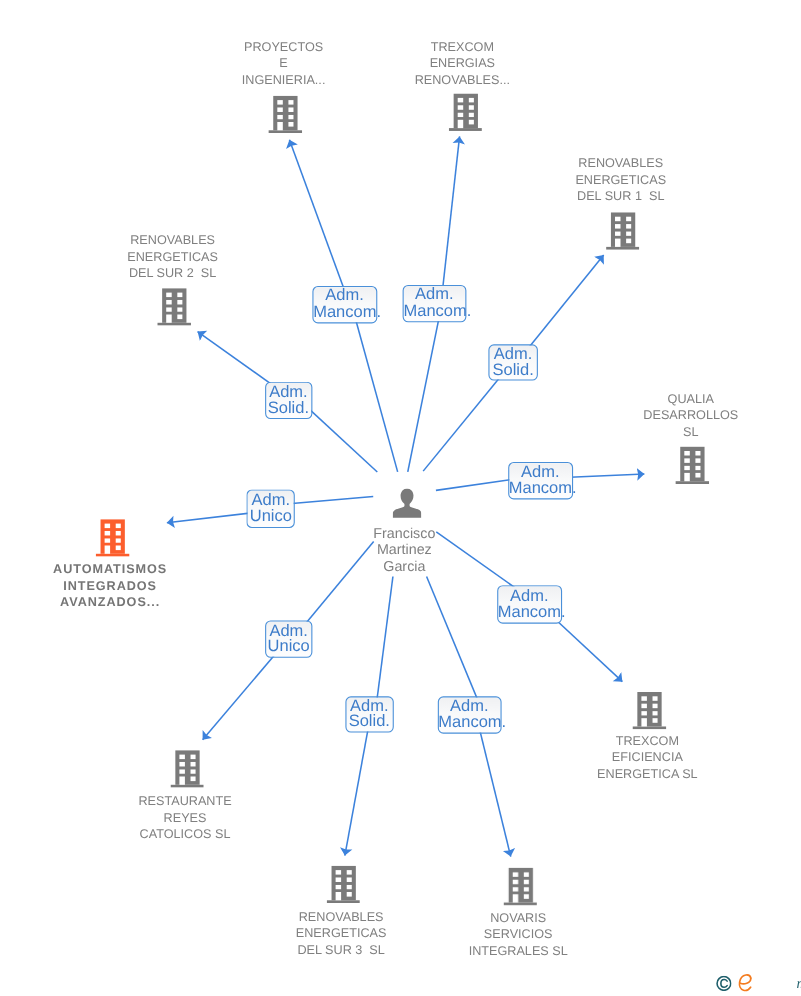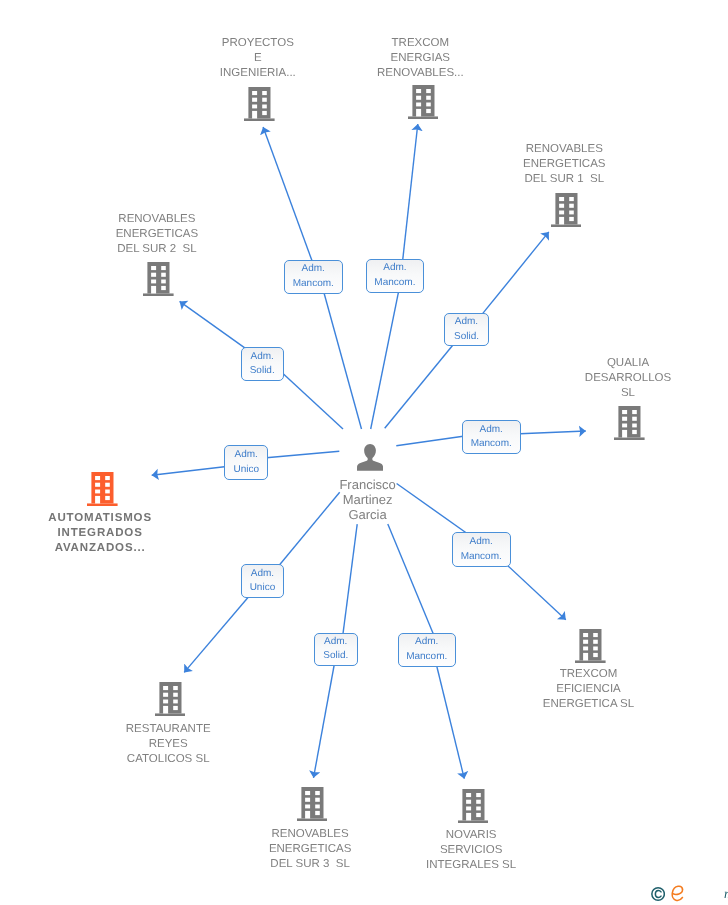--- a/index.html
+++ b/index.html
@@ -16,21 +16,21 @@
   .node-label{position:absolute;text-align:center;color:#808080;
               font-size:11.5px;line-height:15px;white-space:nowrap;}
   .node-label .ln{white-space:pre;}
   .node.focus .node-label{color:#757575;font-weight:bold;letter-spacing:.85px;}
   .center-label{position:absolute;text-align:center;color:#808080;
                 font-size:13px;line-height:15px;white-space:nowrap;}
 
   .edge-label{position:absolute;box-sizing:border-box;
               border:1.3px solid #4a90d9;border-radius:5px;
               background:linear-gradient(180deg,#eff0f2 0%,#f8f9fa 45%,#fdfdfe 100%);
-              color:#3d7cc9;font-size:10px;line-height:14.5px;text-align:center;
+              color:#3d7cc9;font-size:15px;line-height:14.5px;text-align:center;
               display:flex;flex-direction:column;justify-content:center;}
   .edge-label .ln{display:block;white-space:nowrap;}
 
   #logo{position:absolute;}
 </style>
 </head>
 <body>
 
 <div id="stage">
   <svg id="edge-layer" viewBox="0 0 728 905" width="728" height="905">

